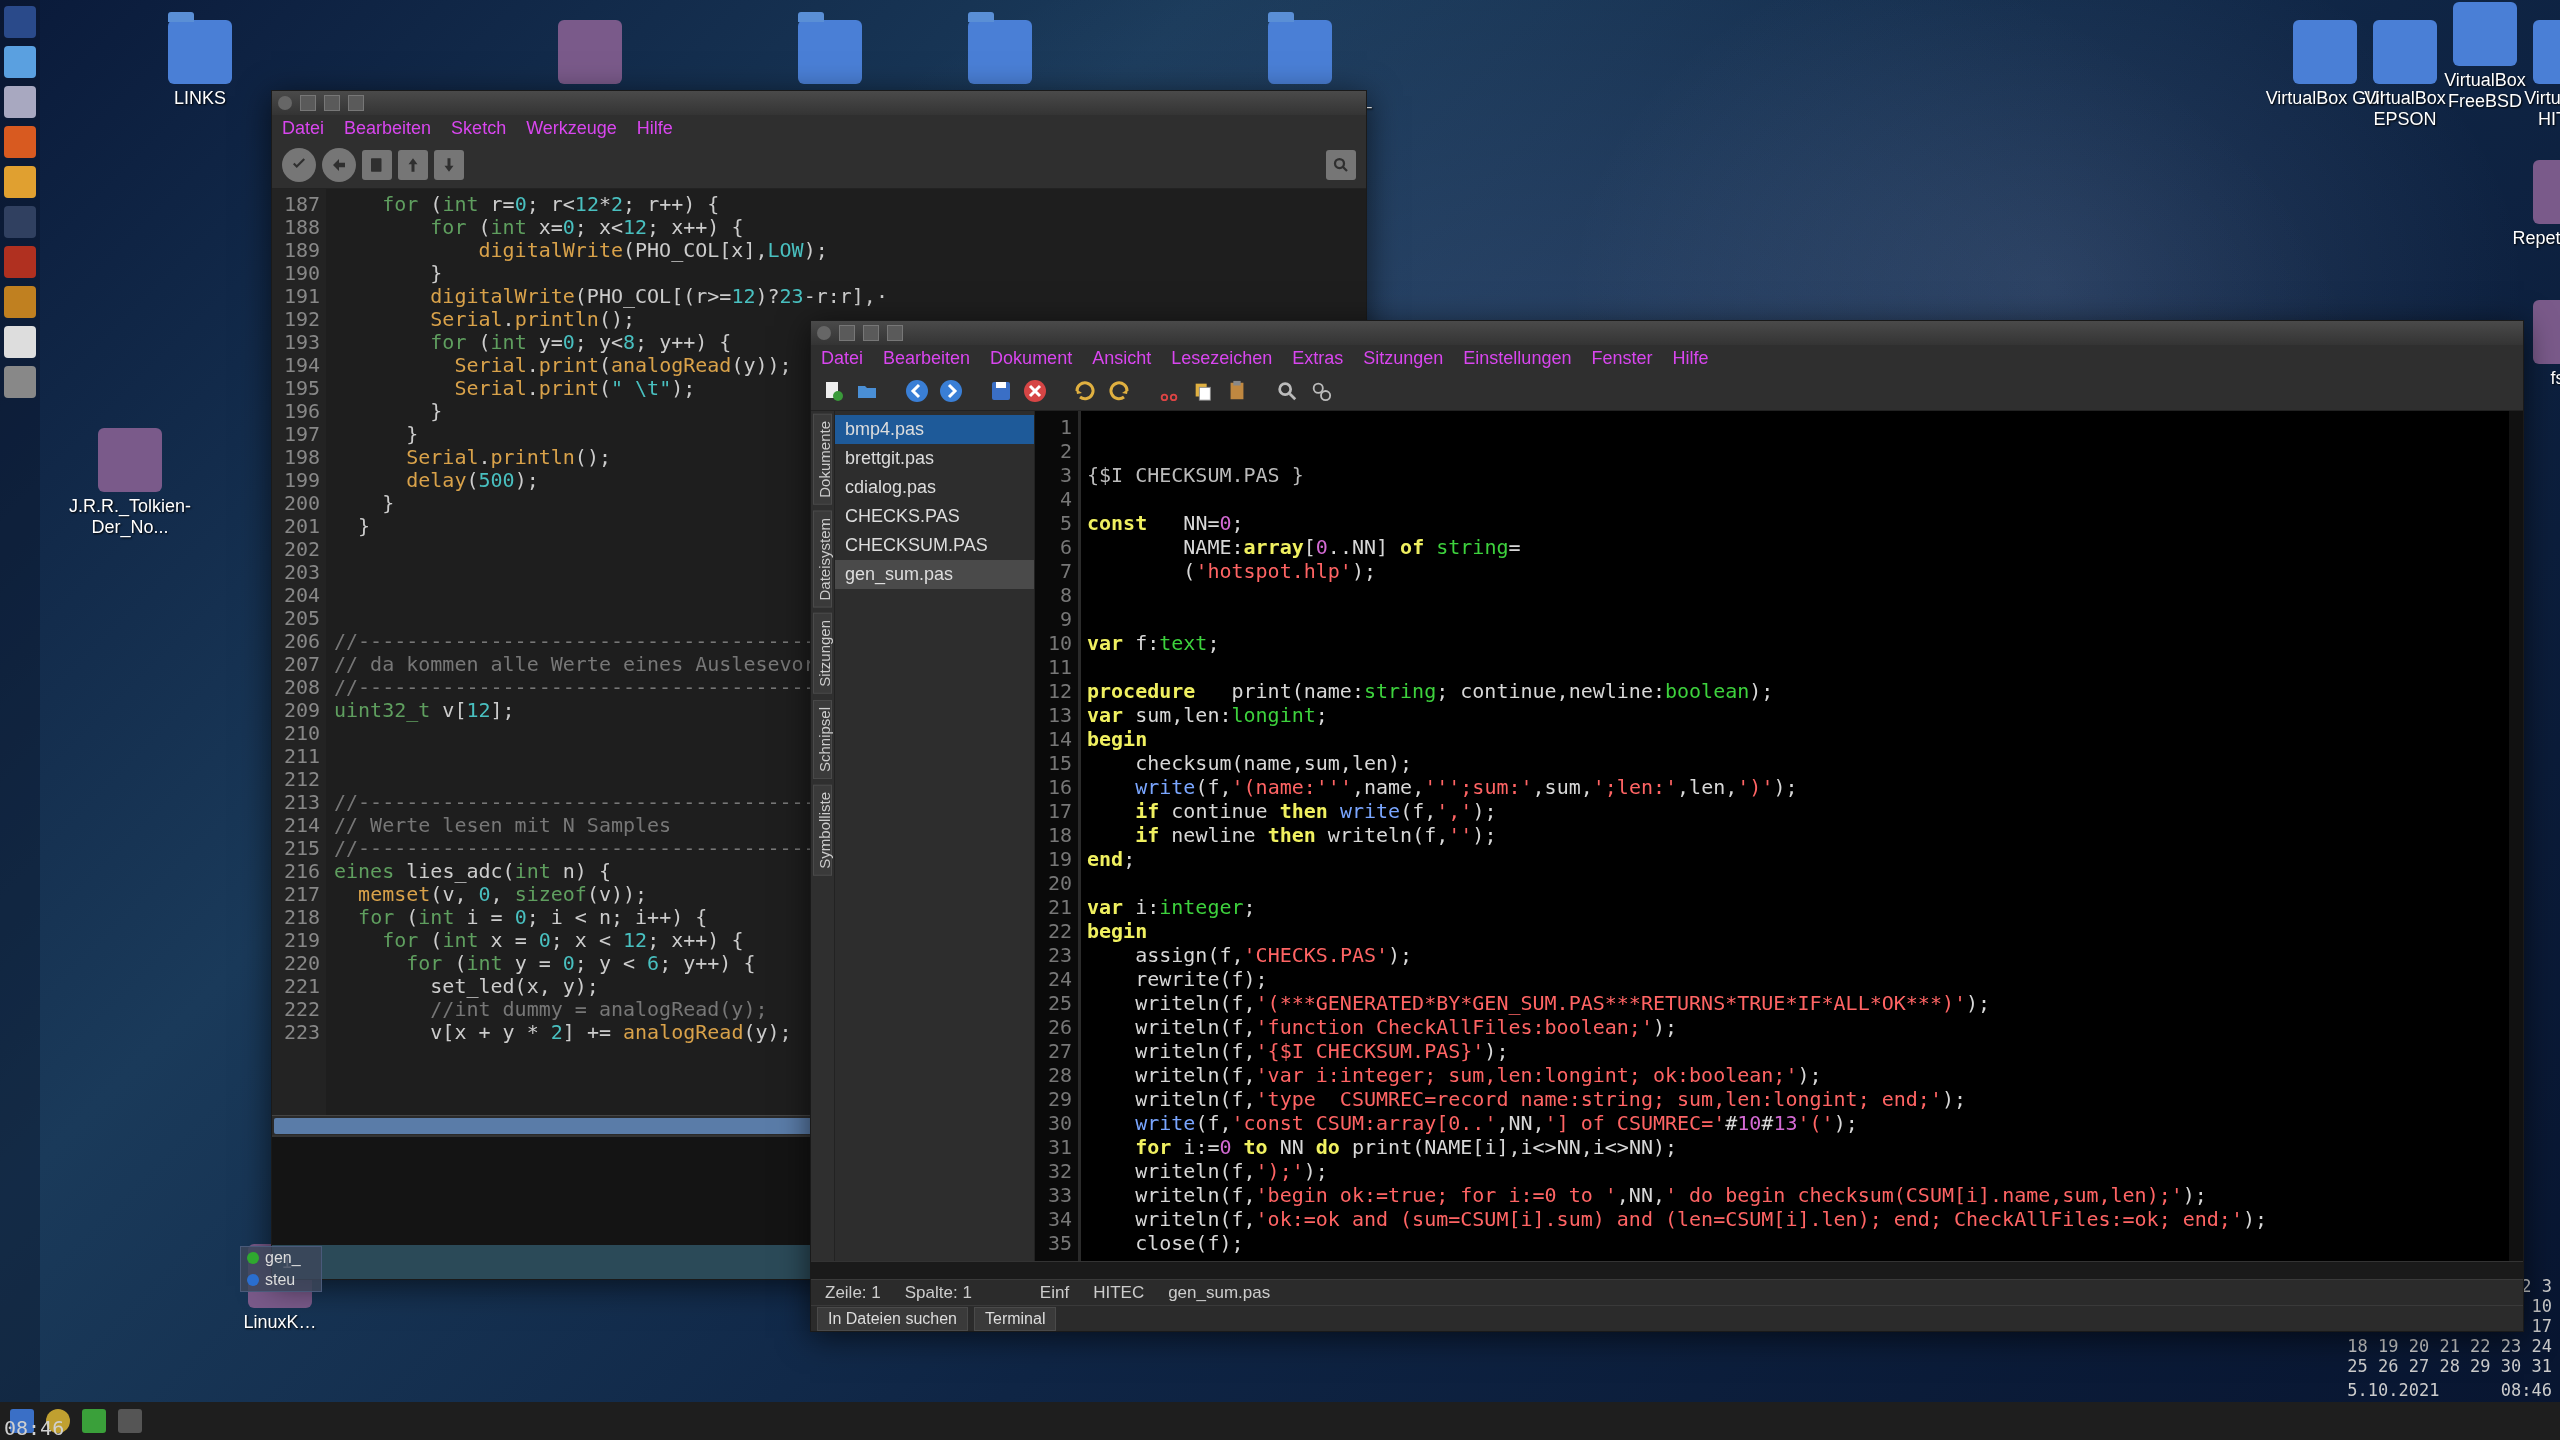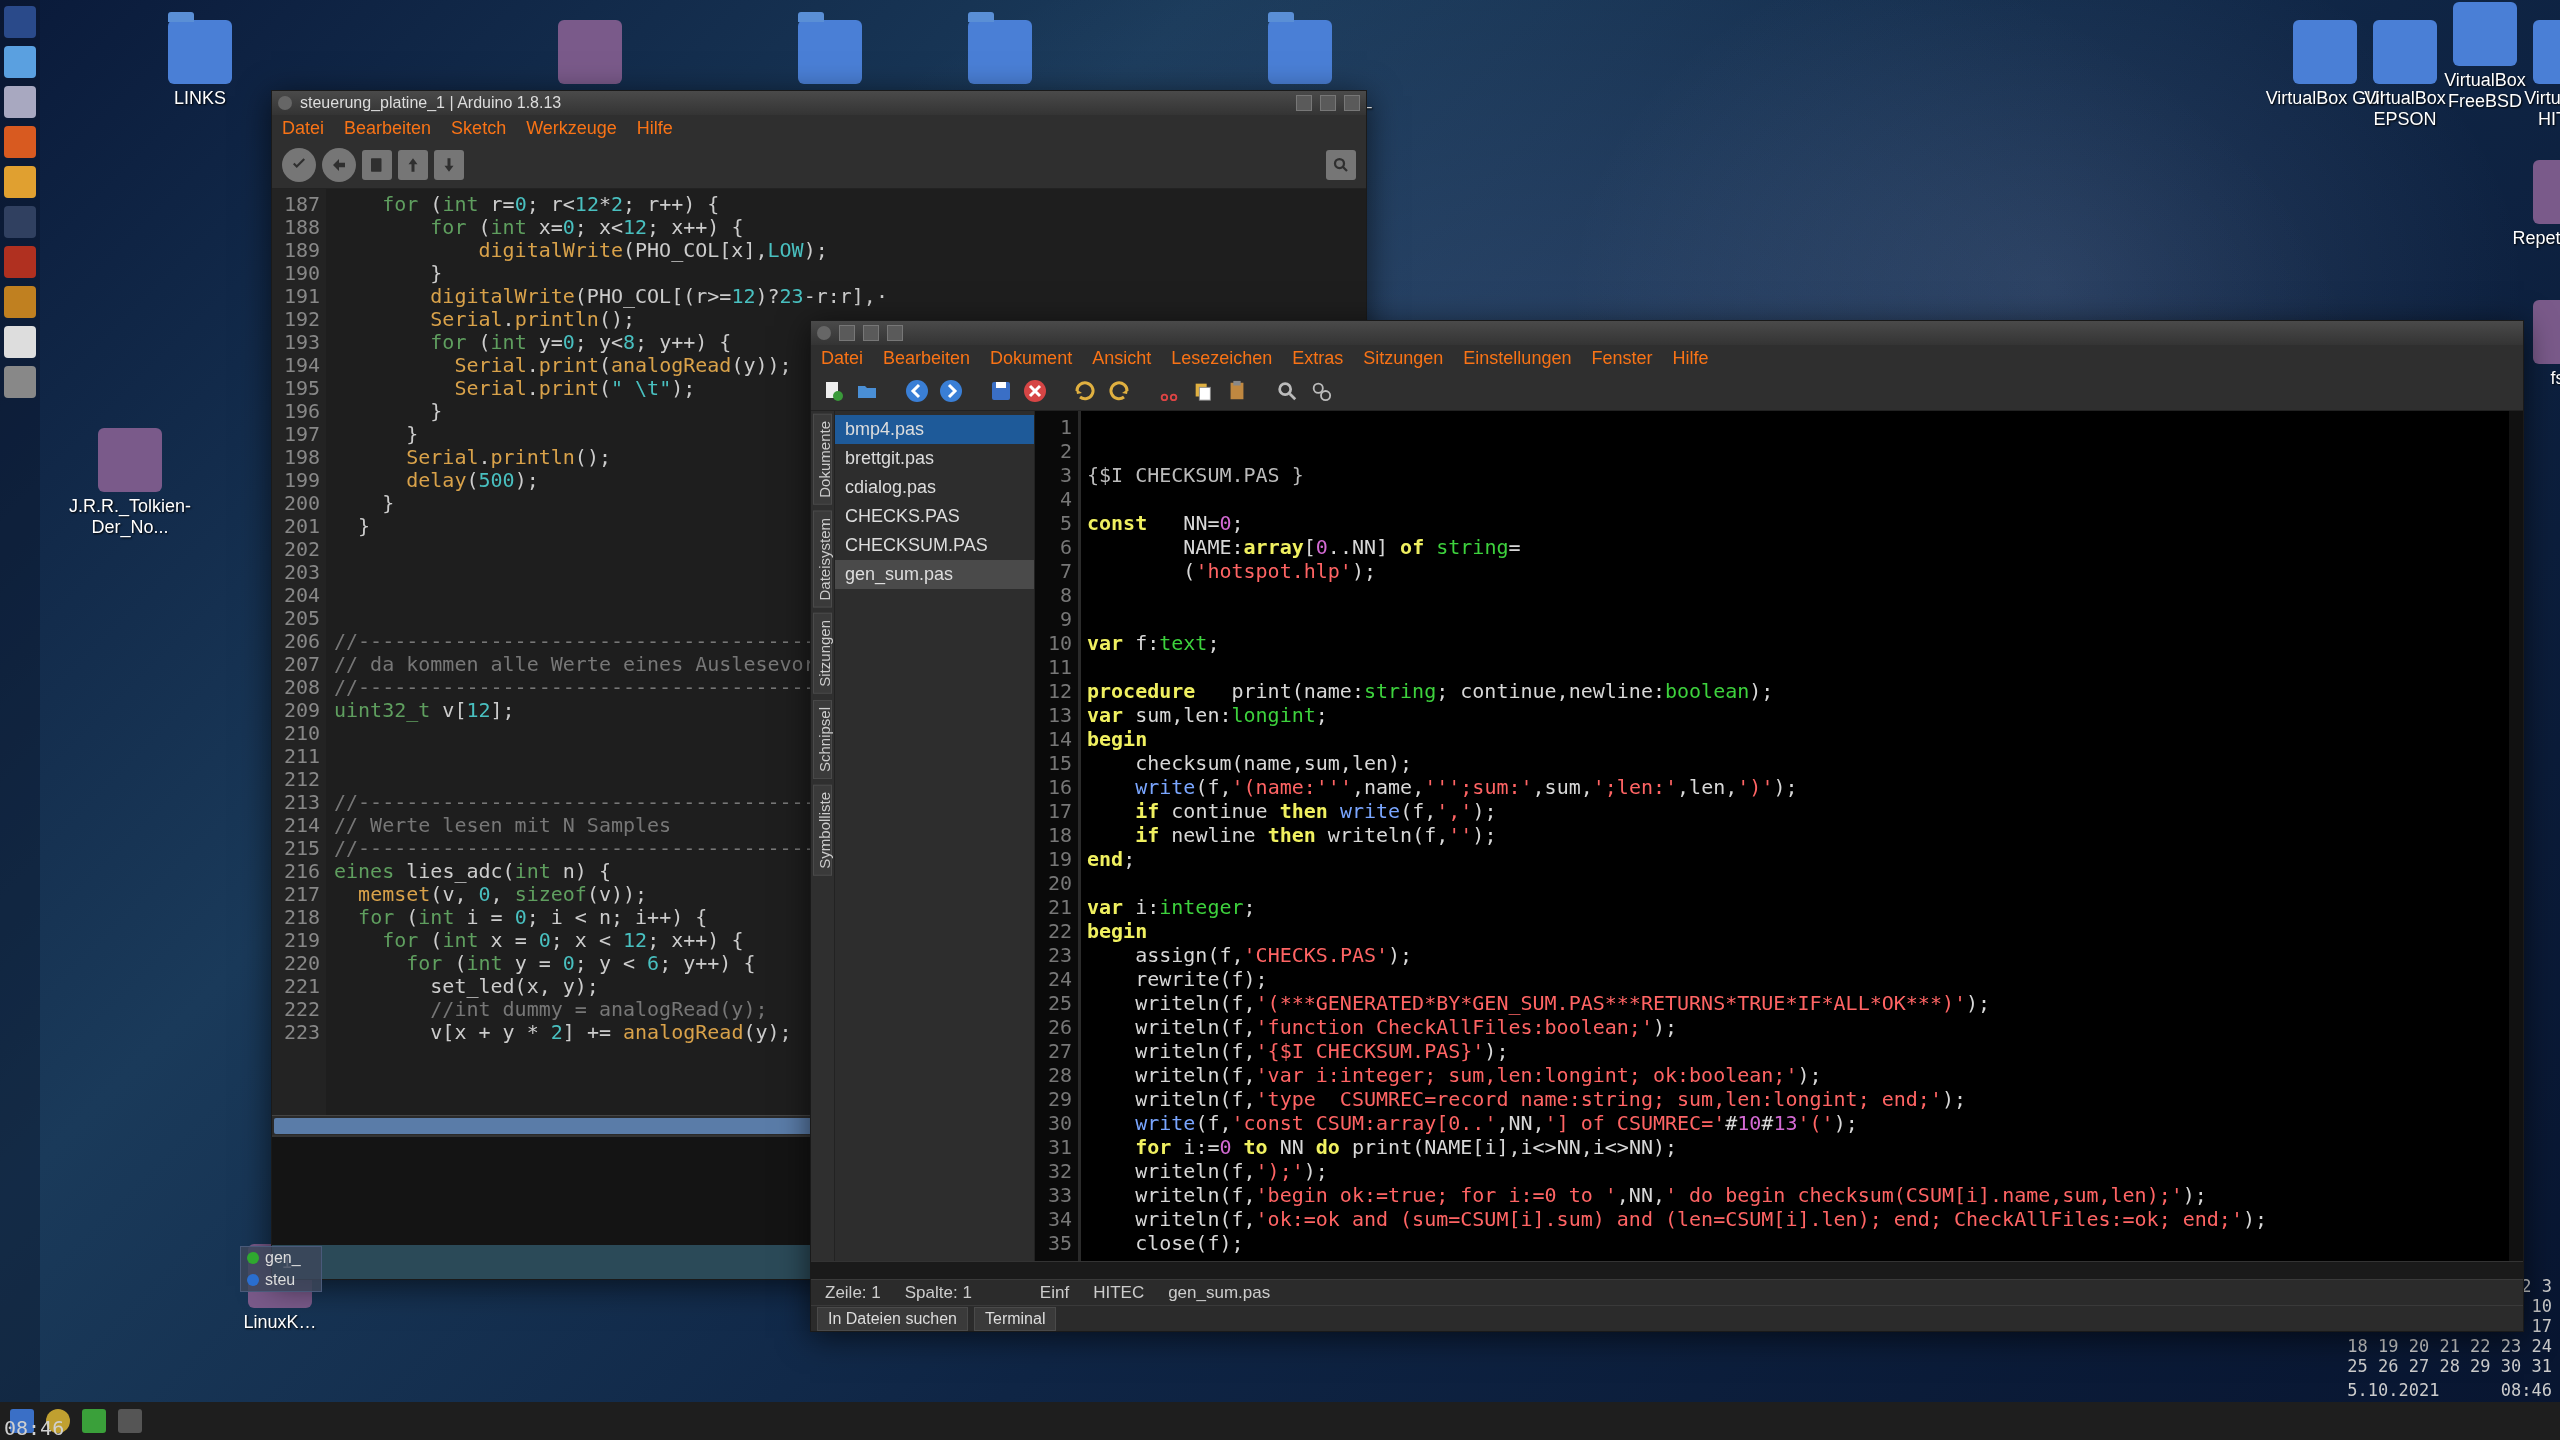--- a/index.html
+++ b/index.html
@@ -60,21 +60,21 @@
   display: flex; align-items: center; gap: 8px;
   padding: 0 6px;
   font-size: 16px;
 }
 .titlebar .wdot { width: 14px; height: 14px; border-radius: 50%; background: #666; }
 .titlebar .title { flex: 1; color: #ddd; }
 .titlebar .btn { width: 16px; height: 16px; background: #5a5a5a; border: 1px solid #777; }
 .menubar {
   height: 26px; background: #2f2f2f;
   display: flex; align-items: center; gap: 20px;
-  padding: 0 10px; color: #f97316;
+  padding: 0 10px; color: #d946ef;
 }
 .menubar span { cursor: default; }
 
 
 #arduino { left: 271px; top: 90px; width: 1096px; height: 1190px; z-index: 10; }
 #arduino .toolbar {
   height: 48px; background: #2f2f2f; display: flex; align-items: center; gap: 6px; padding: 0 10px;
   border-bottom: 1px solid #222;
 }
 #arduino .toolbar .tbtn { width: 34px; height: 34px; background: #767676; border-radius: 50%; display:flex; align-items:center; justify-content:center; }
@@ -242,21 +242,20 @@
     </div>
   <div>
       <span class="wdot2" style="background:#2a6ecf"></span>
       <span>steu</span>
     </div>
 </div>
 
 <div class="window" id="arduino">
   <div class="titlebar">
     <div class="wdot"></div>
-    <div class="title">steuerung_platine_1 | Arduino 1.8.13</div>
     <div class="btn"></div>
     <div class="btn"></div>
     <div class="btn"></div>
   </div>
   <div class="menubar">
     <span>Datei</span>
     <span>Bearbeiten</span>
     <span>Sketch</span>
     <span>Werkzeuge</span>
     <span>Hilfe</span>

